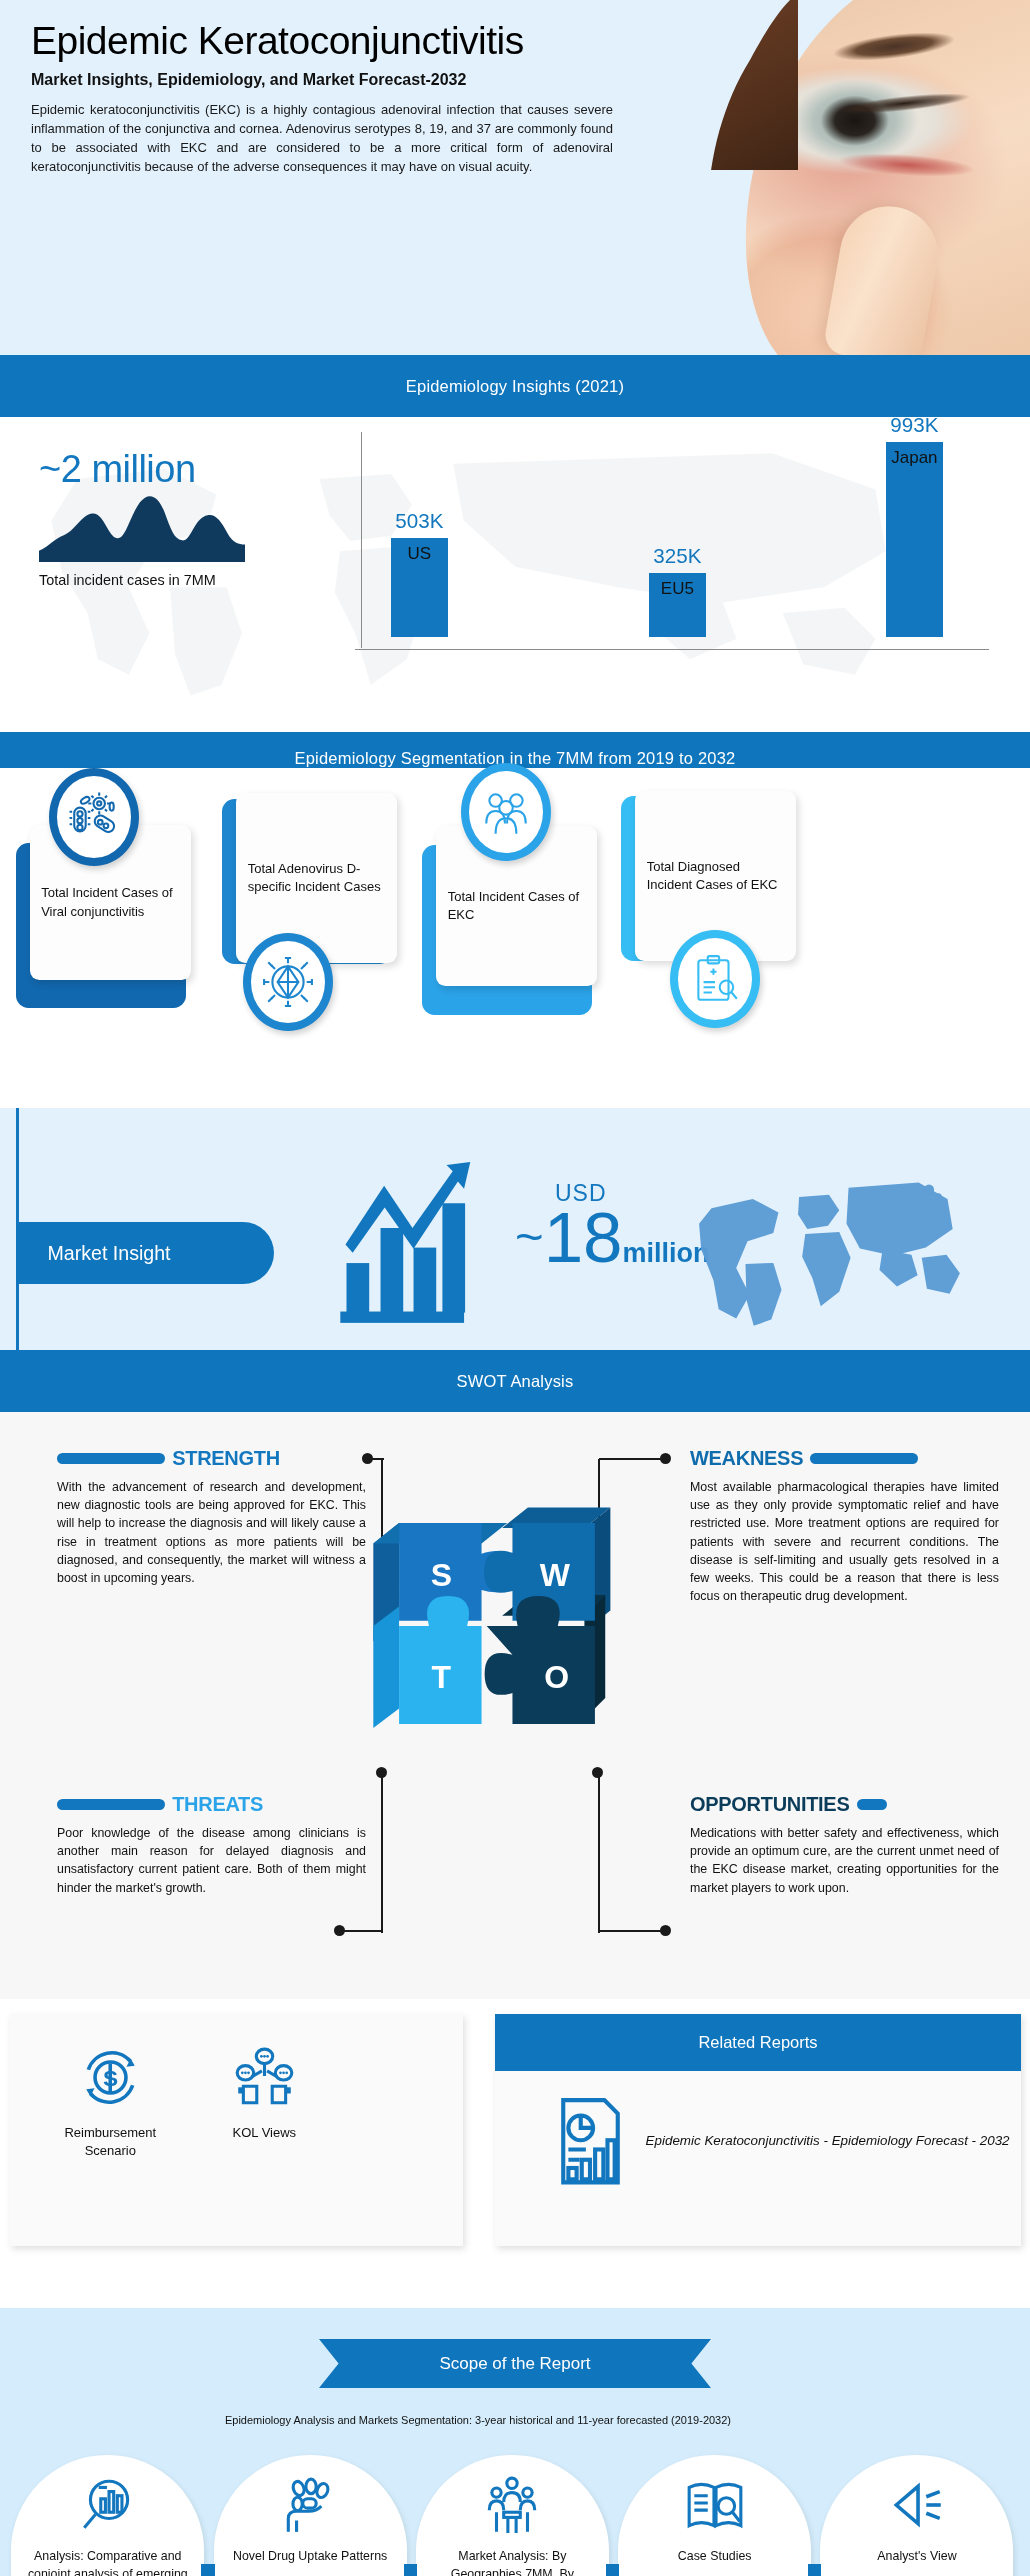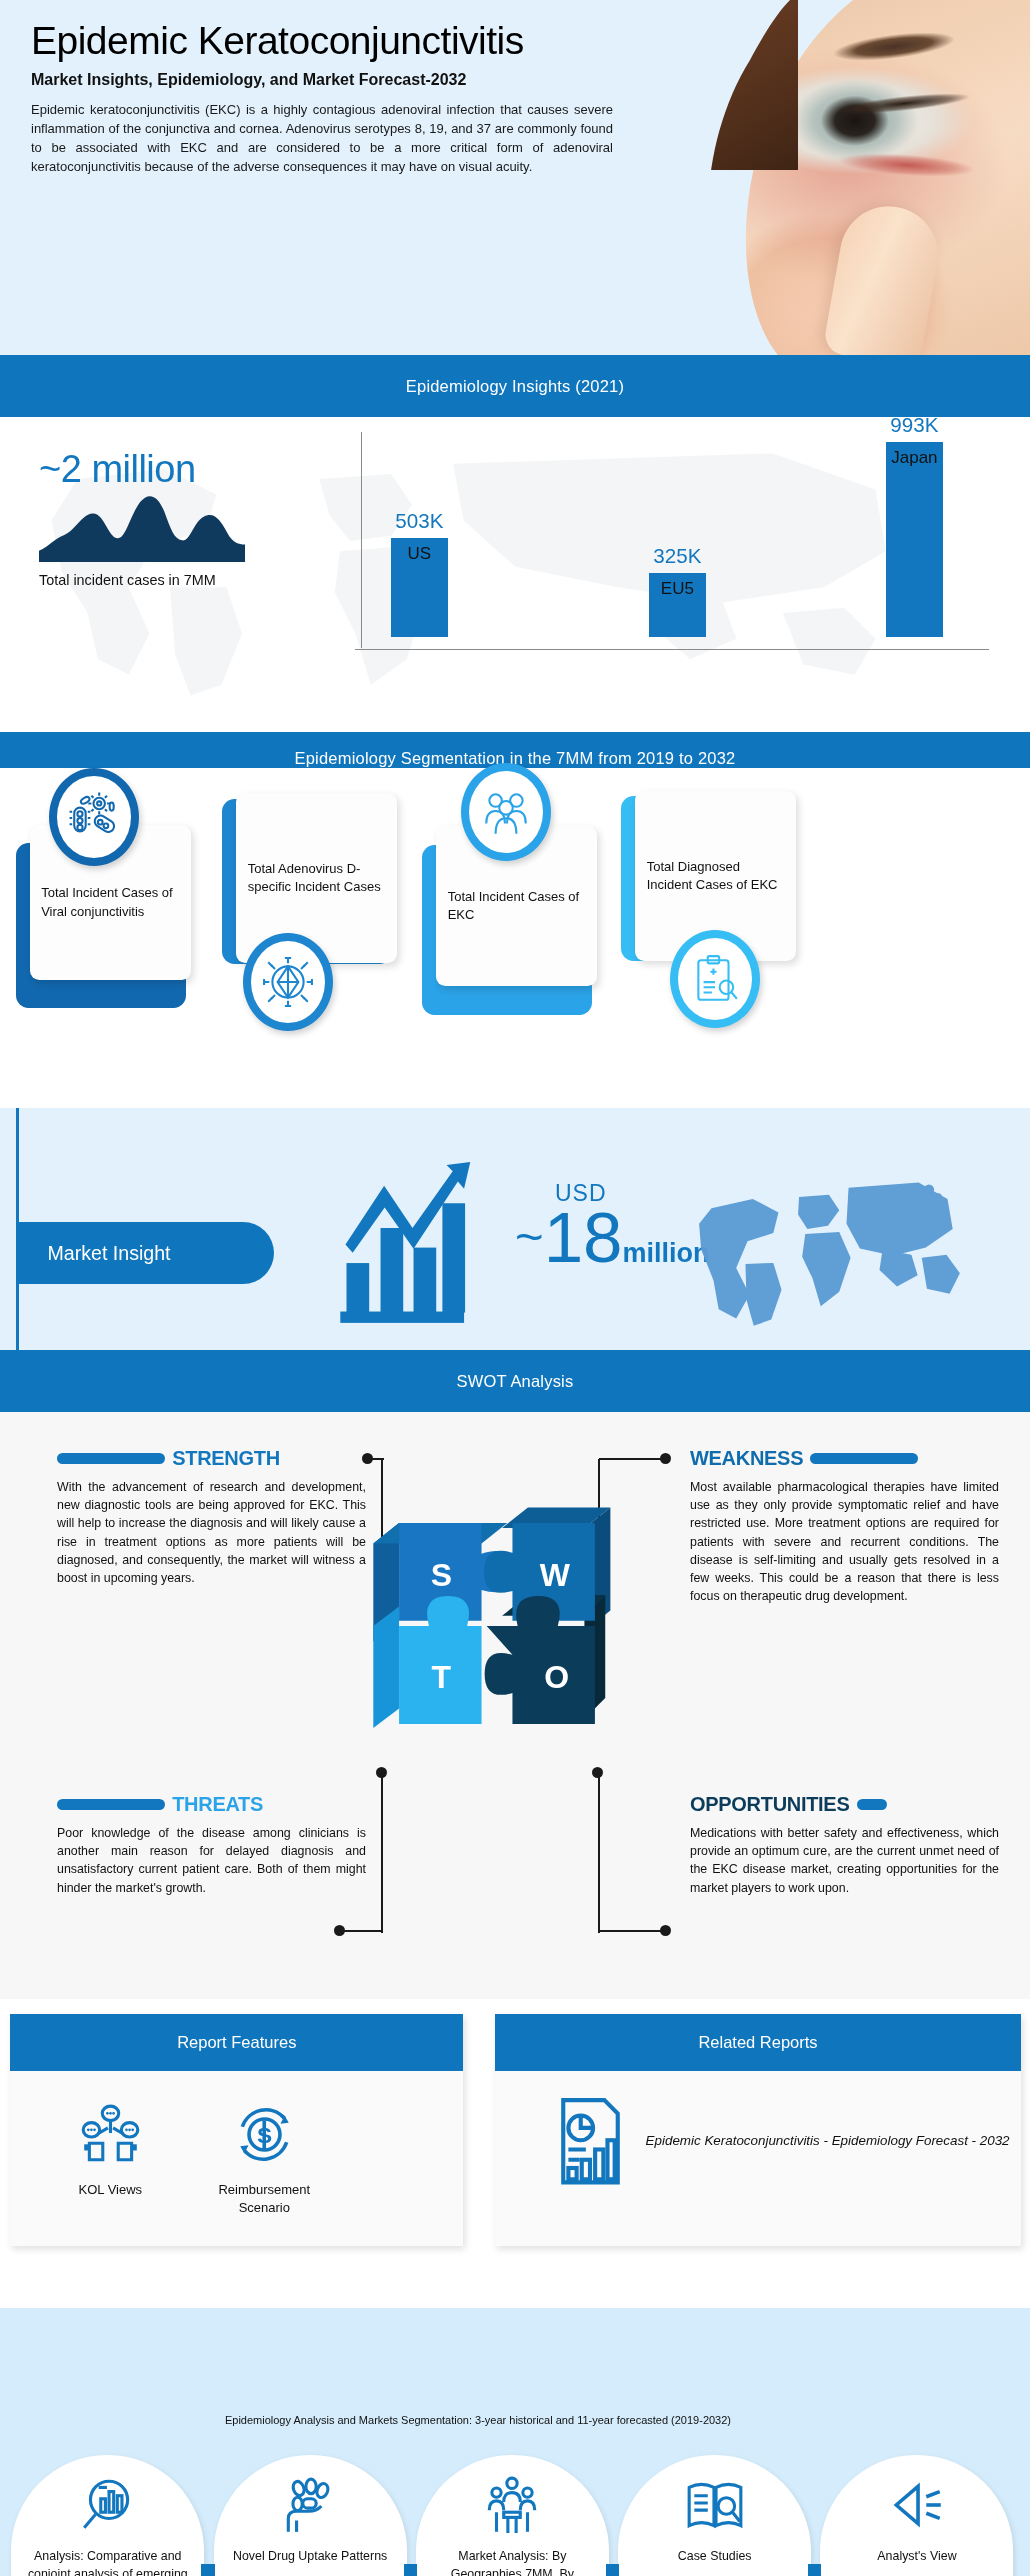--- a/index.html
+++ b/index.html
@@ -425,24 +425,35 @@
         <text x="152" y="430" font-family="Liberation Sans, sans-serif" font-size="62" font-weight="bold" fill="#fff" text-anchor="middle">T</text>
 
         <path d="M240 310 L300 310 Q286 252 340 252 Q394 252 378 310 L450 310 L450 500 L290 500 L290 440 Q236 456 236 403 Q236 350 290 366 Z" fill="#0B3C5A"></path>
         <text x="376" y="430" font-family="Liberation Sans, sans-serif" font-size="62" font-weight="bold" fill="#fff" text-anchor="middle">O</text>
       </svg>
     </div>
   </div>
 
   <div class="panels">
     <div class="panel" style="left:10.3px; top:0; width:453px; height:232px;">
-      <div class="panel-head">
-        <span>Report Features</span>
-      </div>
       <div class="feat-row">
+        <div class="feat-item">
+          <svg width="67" height="67" viewBox="0 0 130 130">
+            <g fill="none" stroke="#1277BE" stroke-width="7">
+              <circle cx="65" cy="65" r="30"></circle>
+              <path d="M22 50 A48 48 0 0 1 104 34"></path>
+              <path d="M108 80 A48 48 0 0 1 26 96"></path>
+            </g>
+            <path d="M104 28 L112 42 L96 44 Z" fill="#1277BE"></path>
+            <path d="M26 102 L18 88 L34 86 Z" fill="#1277BE"></path>
+            <text x="65" y="82" font-family="Liberation Sans, sans-serif" font-size="44" font-weight="bold" fill="#1277BE" text-anchor="middle">S</text>
+            <rect x="61" y="38" width="7" height="56" fill="#1277BE"></rect>
+          </svg>
+          <div class="feat-label">Reimbursement Scenario</div>
+        </div>
         <div class="feat-item">
           <svg width="67" height="67" viewBox="0 0 130 130">
             <g fill="none" stroke="#1277BE" stroke-width="6">
               <ellipse cx="65" cy="24" rx="16" ry="14"></ellipse>
               <ellipse cx="28" cy="56" rx="16" ry="14"></ellipse>
               <ellipse cx="102" cy="56" rx="16" ry="14"></ellipse>
               <path d="M65 38 L65 62 M40 64 L60 52 M90 64 L70 52"></path>
               <path d="M24 82 L50 82 L50 114 L24 114 Z"></path>
               <path d="M80 82 L106 82 L106 114 L80 114 Z"></path>
             </g>
@@ -454,34 +465,20 @@
                 <circle cx="28" cy="56" r="2.6"></circle>
                 <circle cx="34" cy="56" r="2.6"></circle>
               <circle cx="96" cy="56" r="2.6"></circle>
                 <circle cx="102" cy="56" r="2.6"></circle>
                 <circle cx="108" cy="56" r="2.6"></circle>
               <rect x="14" y="84" width="10" height="12"></rect>
                 <rect x="106" y="84" width="10" height="12"></rect>
             </g>
           </svg>
           <div class="feat-label">KOL Views</div>
-        </div>
-        <div class="feat-item">
-          <svg width="67" height="67" viewBox="0 0 130 130">
-            <g fill="none" stroke="#1277BE" stroke-width="7">
-              <circle cx="65" cy="65" r="30"></circle>
-              <path d="M22 50 A48 48 0 0 1 104 34"></path>
-              <path d="M108 80 A48 48 0 0 1 26 96"></path>
-            </g>
-            <path d="M104 28 L112 42 L96 44 Z" fill="#1277BE"></path>
-            <path d="M26 102 L18 88 L34 86 Z" fill="#1277BE"></path>
-            <text x="65" y="82" font-family="Liberation Sans, sans-serif" font-size="44" font-weight="bold" fill="#1277BE" text-anchor="middle">S</text>
-            <rect x="61" y="38" width="7" height="56" fill="#1277BE"></rect>
-          </svg>
-          <div class="feat-label">Reimbursement Scenario</div>
         </div>
       </div>
     </div>
 
     <div class="panel" style="left:495px; top:0; width:526px; height:232px;">
       <div class="panel-head">
         <span>Related Reports</span>
       </div>
       <div class="rel-row">
         <svg width="67" height="90" viewBox="0 0 130 175">
@@ -495,20 +492,23 @@
             <rect x="74" y="104" width="16" height="58"></rect>
             <rect x="98" y="86" width="14" height="76"></rect>
           </g>
         </svg>
         <div class="rel-label">Epidemic Keratoconjunctivitis - Epidemiology Forecast - 2032</div>
       </div>
     </div>
   </div>
 
   <div class="scope">
+    <div class="scope-ribbon">
+      <span>Scope of the Report</span>
+    </div>
     <div class="scope-sub">Epidemiology Analysis and Markets Segmentation: 3-year historical and 11-year forecasted (2019-2032)</div>
     <div class="scope-cards" id="scope-cards">
         <div class="scope-card">
           <div><svg width="62" height="62" viewBox="0 0 120 120">
               <g fill="none" stroke="#1277BE" stroke-width="6">
                 <circle cx="62" cy="50" r="36"></circle>
                 <path d="M36 78 L14 104"></path>
                 <rect x="46" y="48" width="9" height="26"></rect>
                 <rect x="62" y="34" width="9" height="40"></rect>
                 <rect x="78" y="42" width="9" height="32"></rect>

